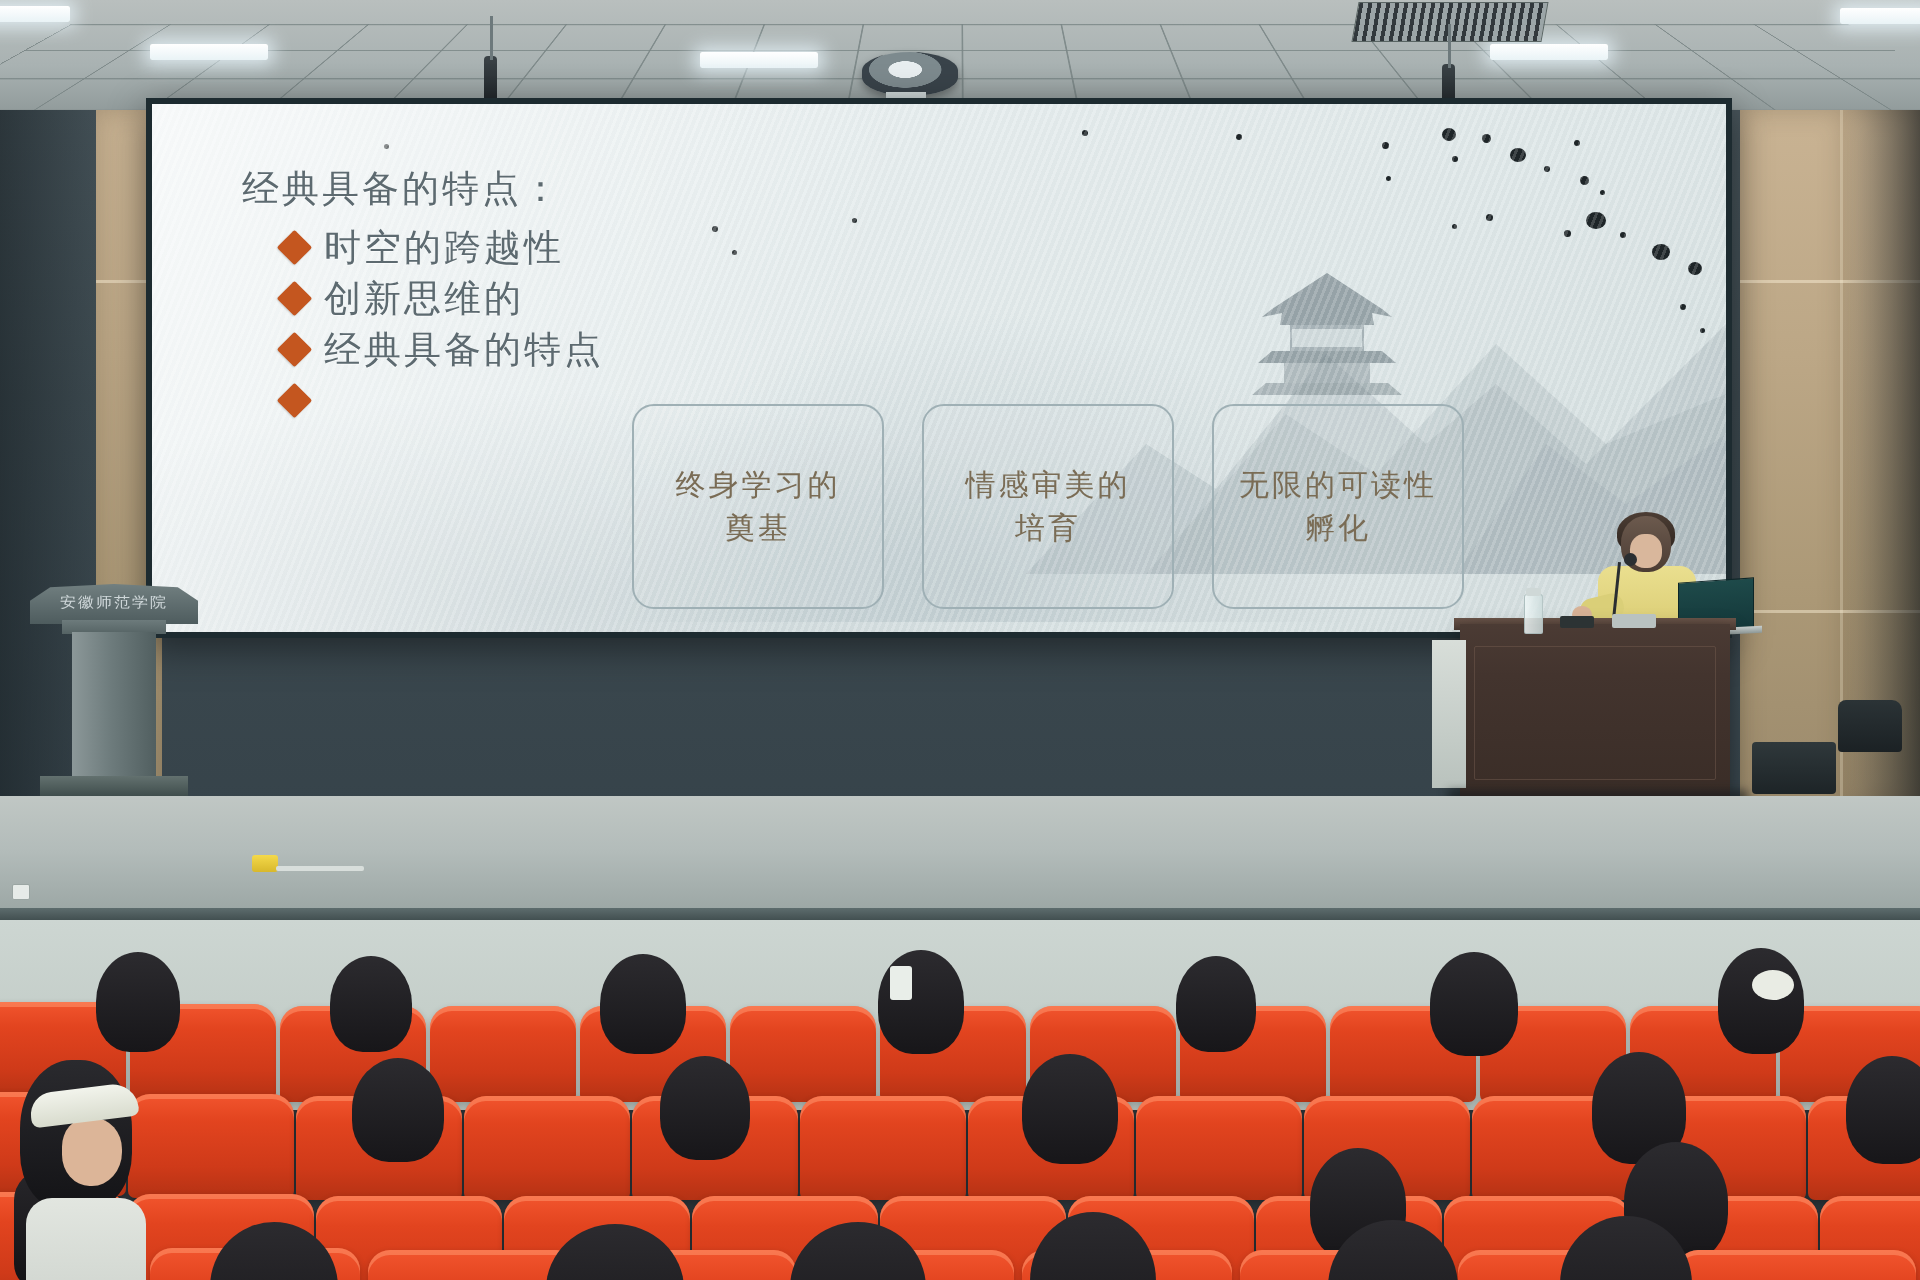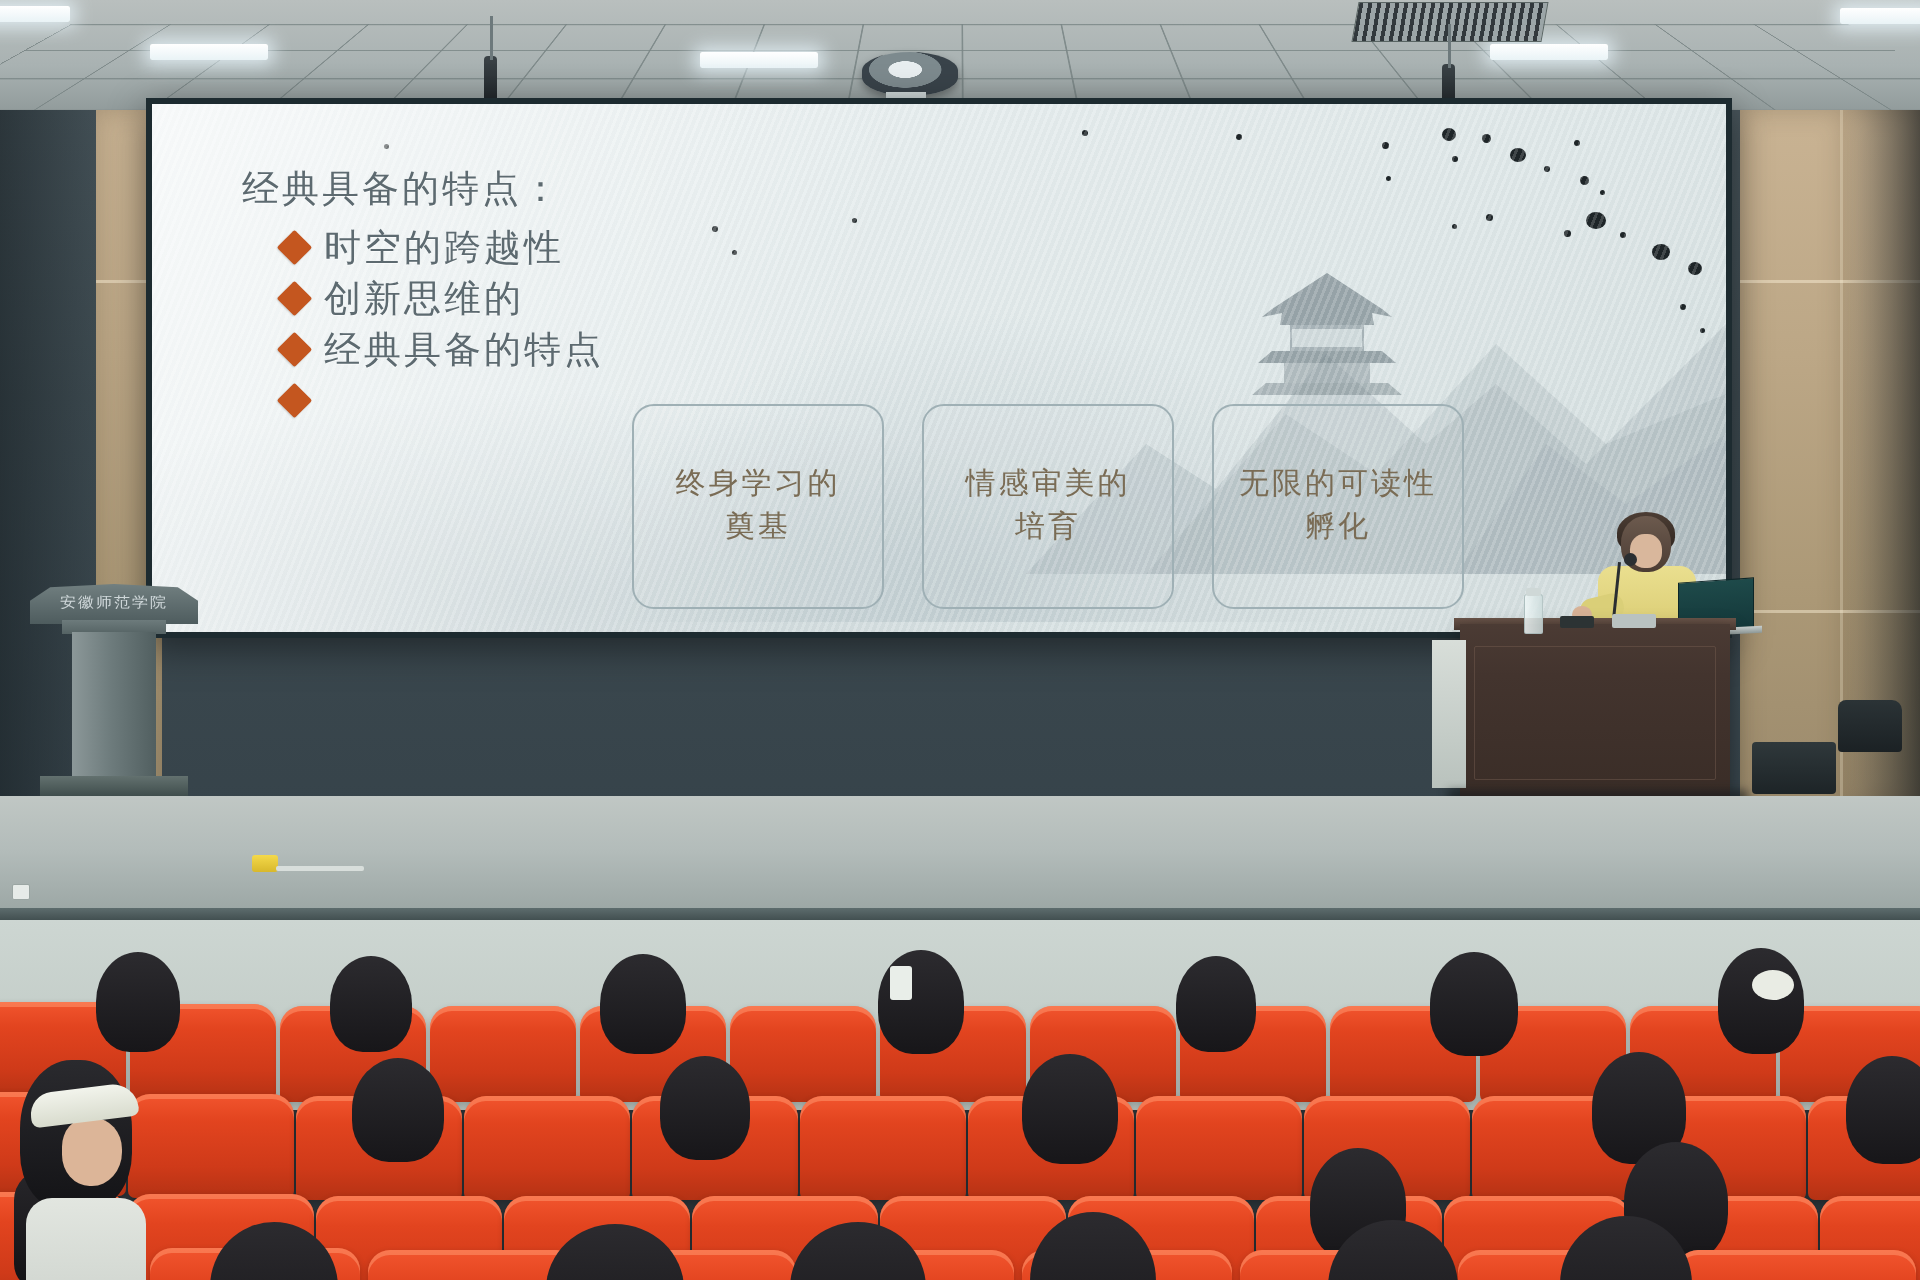--- a/index.html
+++ b/index.html
@@ -142,21 +142,21 @@
 
   
   .box-row { position:absolute; left:480px; top:300px; display:flex; gap:38px; }
   .card {
     width:252px; height:205px; border:2px solid #9fb0b5; border-radius:22px;
     display:flex; flex-direction:column; align-items:center; justify-content:center;
     background:rgba(255,255,255,.05);
   }
   .card-line {
     font-size:30px; letter-spacing:3px; color:#7a6c55;
-    font-family:Liberation Mono, monospace;
+    font-family:Liberation Sans, sans-serif;
     line-height:1.42; white-space:nowrap;
   }
 
   
   .stage-floor {
     position:absolute; left:0; top:796px; width:1920px; height:120px;
     background:linear-gradient(180deg,#c0c7c4 0%, #b3bcba 45%, #9aa5a3 100%);
   }
   .stage-edge {
     position:absolute; left:0; top:908px; width:1920px; height:14px;

